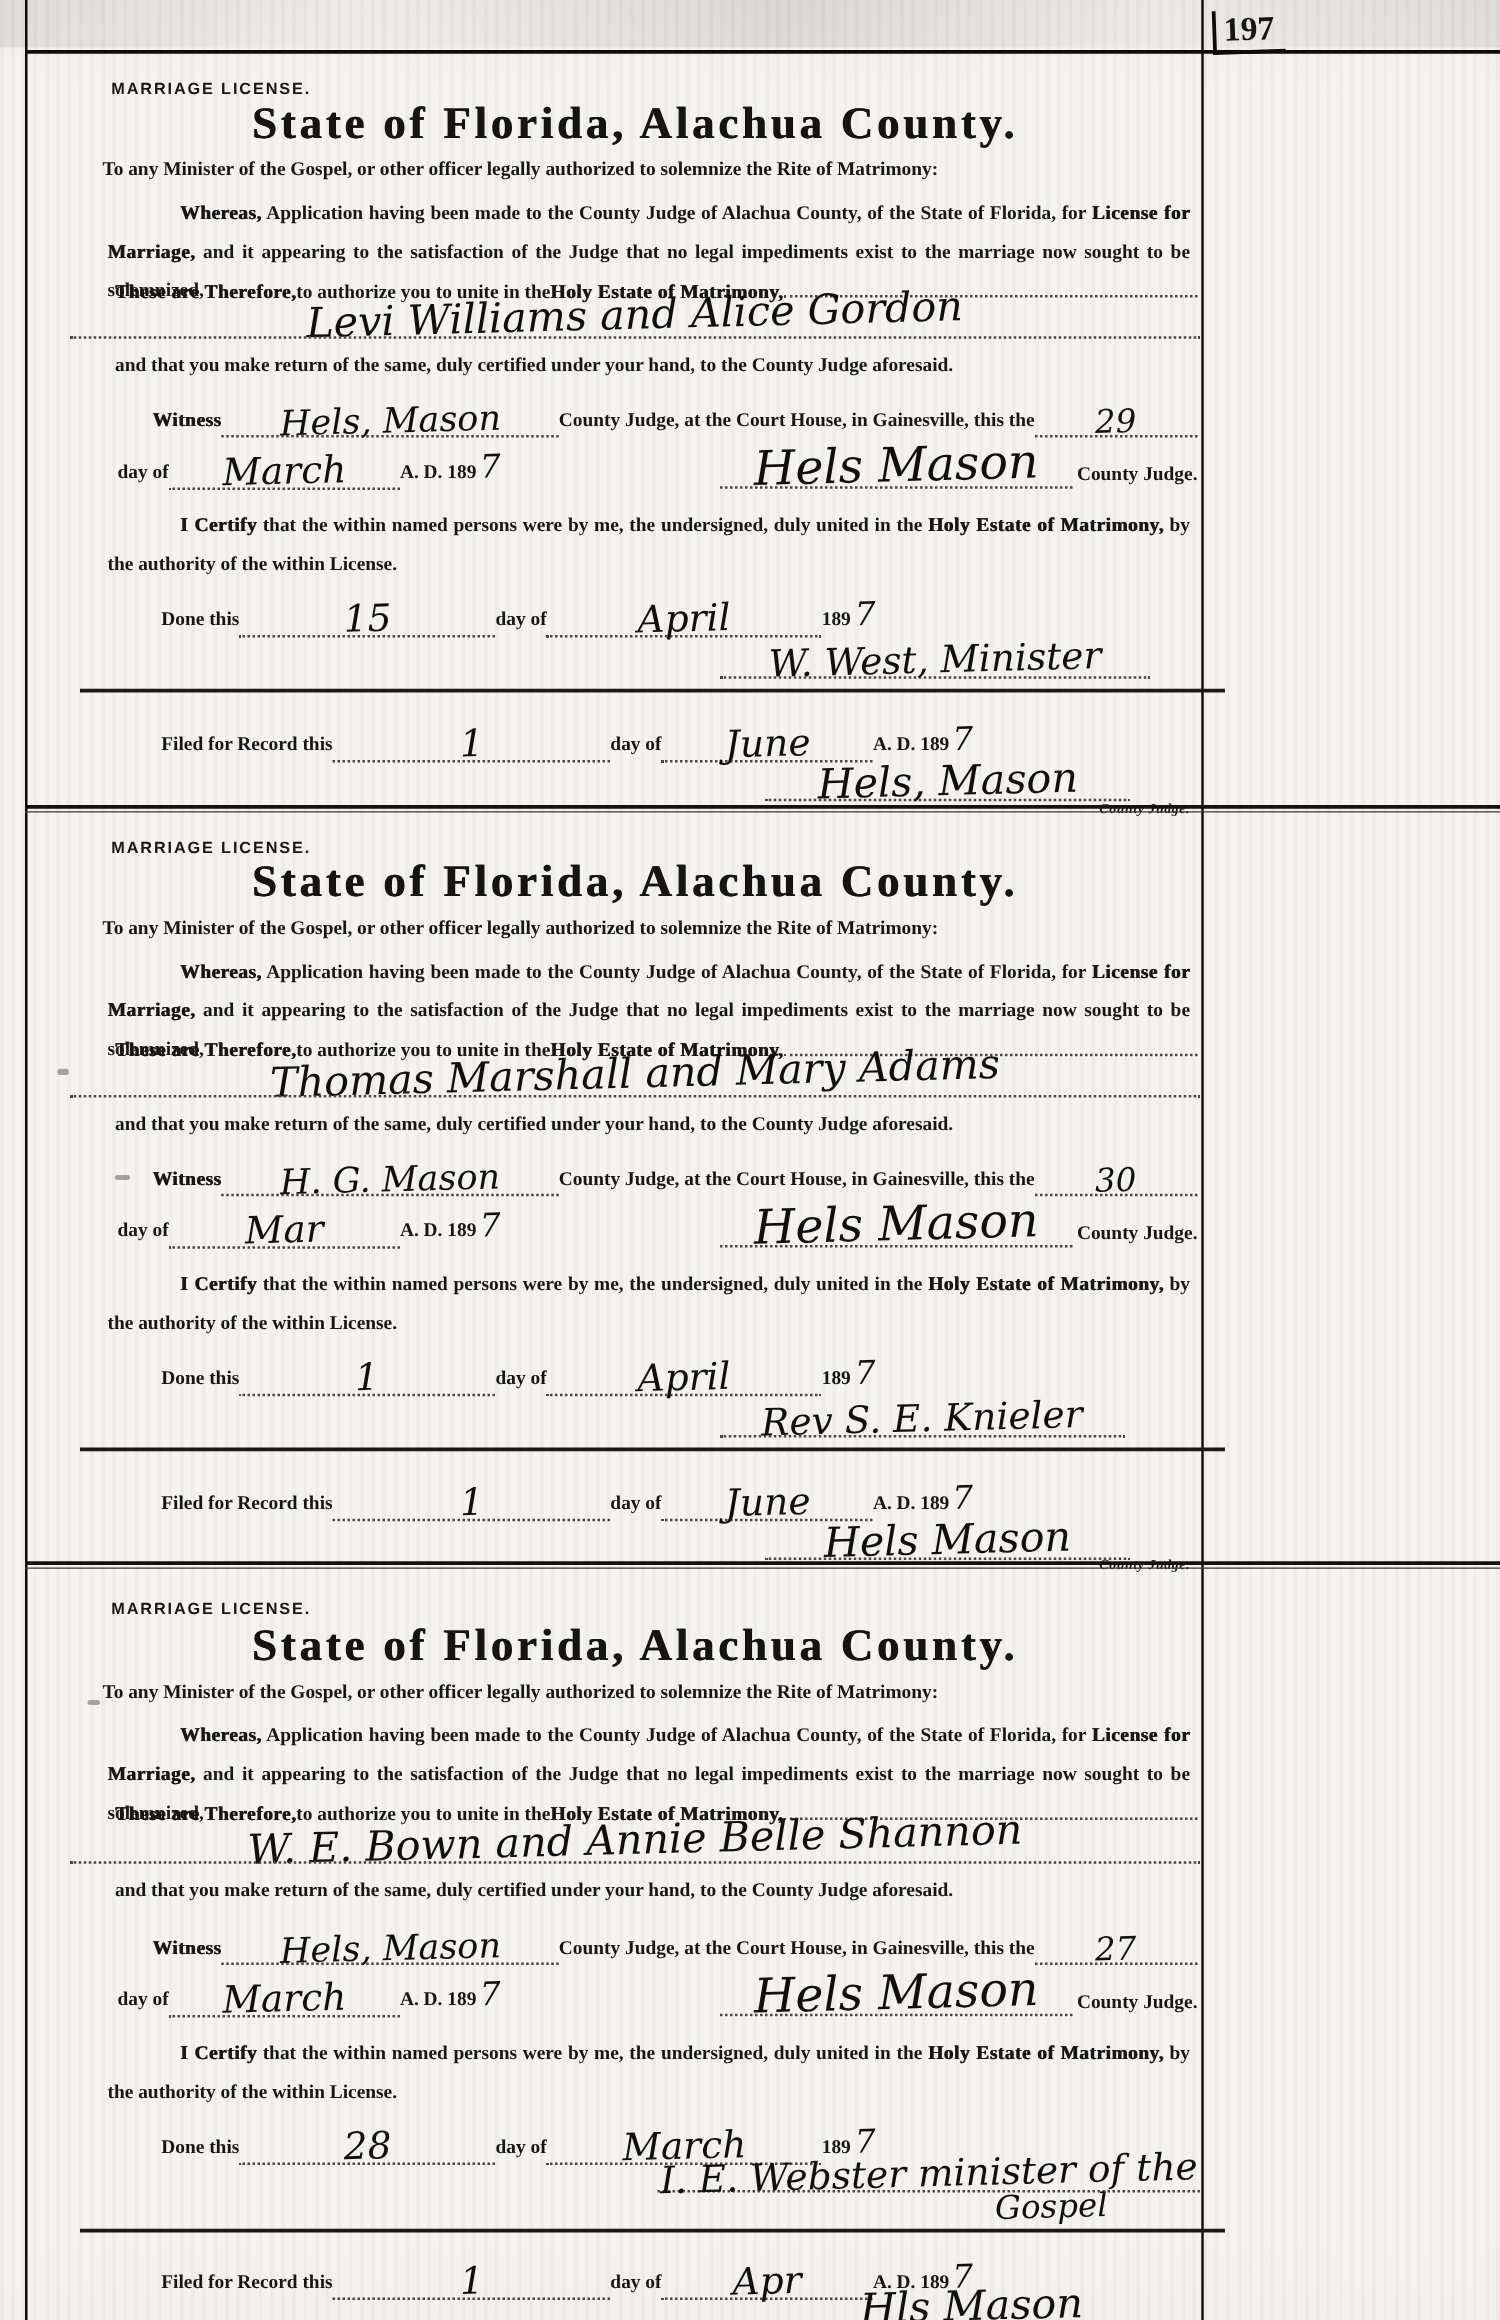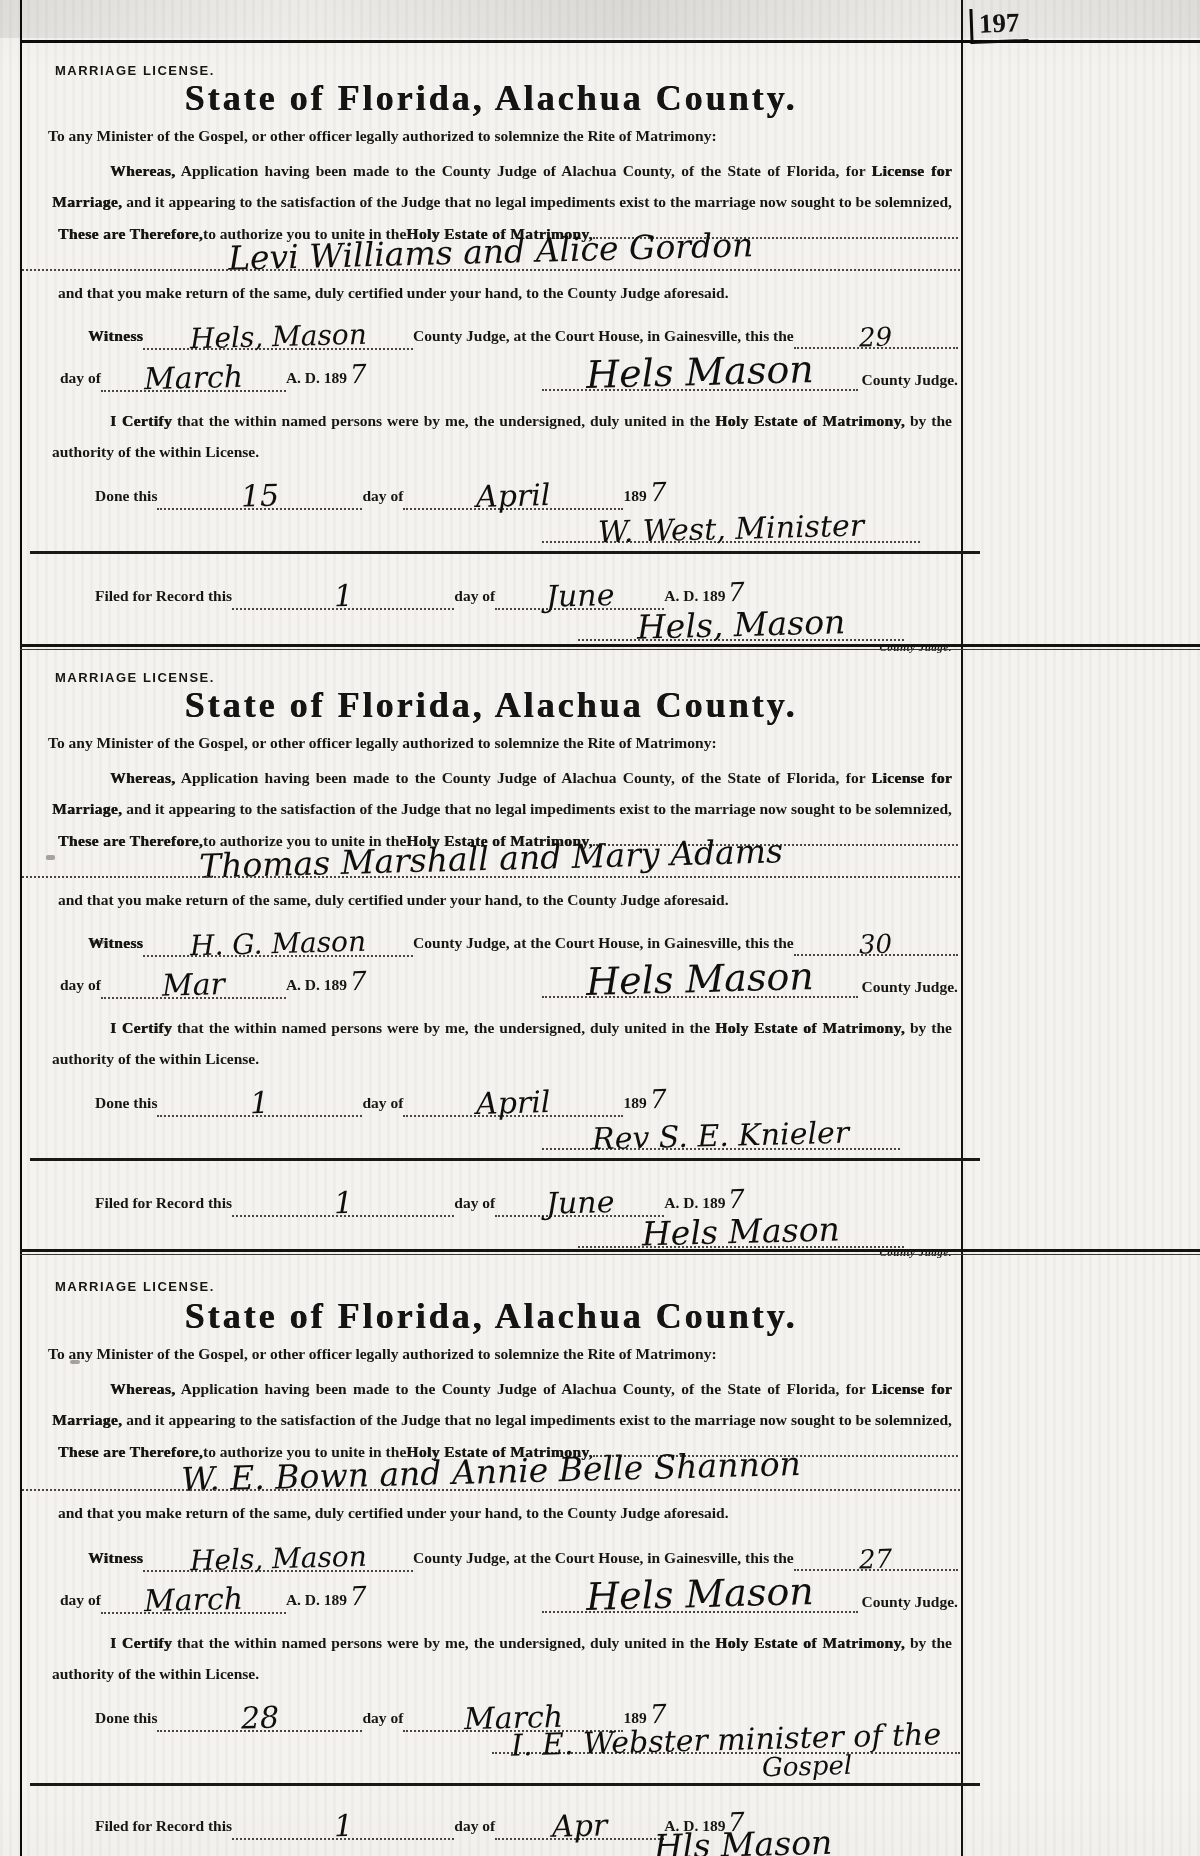--- a/index.html
+++ b/index.html
@@ -24,21 +24,21 @@
   .pagenum {
     position:absolute; left:970px; top:8px; padding:0 8px 1px 6px;
     font-size:27px; font-weight:bold;
     border-left:3px solid #0c0b0a; border-bottom:3px solid #0c0b0a;
     transform:rotate(-2deg);
   }
   .doc { position:absolute; left:22px; top:43px; width:938px; }
   .license { position:relative; }
   .sep { position:absolute; left:-2px; right:-240px; bottom:0; height:6px;
          border-top:3px solid #14130f; border-bottom:1px solid #3a382f; }
-  .row { position:absolute; white-space:nowrap; }
+  .row { position:absolute; white-space:nowrap;margin-left:34px; }
   .print { font-weight:bold; font-size:15.5px; color:#181613;text-align:center; }
   .bl { font-weight:bold; letter-spacing:0.4px; text-shadow:0.6px 0 0 currentColor; }
   .ml-label { font-family:"Liberation Sans", sans-serif; font-weight:bold;
               font-size:13px; letter-spacing:1.5px; color:#181613; }
   .title { font-size:36px; font-weight:bold; letter-spacing:3px; text-align:center;
            text-shadow:0.5px 0 0 currentColor; }
   .hw { font-family:"DejaVu Serif", serif; font-style:italic; white-space:nowrap;
         display:inline-block; transform:rotate(-1.5deg); color:#100f0d; }.s26{font-size:26px}.s28{font-size:28px}.s30{font-size:30px}.s33{font-size:33px}.s38{font-size:38px}
   .flexrow { display:flex; align-items:baseline; }
   .fill { border-bottom:2px dotted #4a463e; text-align:center; position:relative; overflow:visible; }

